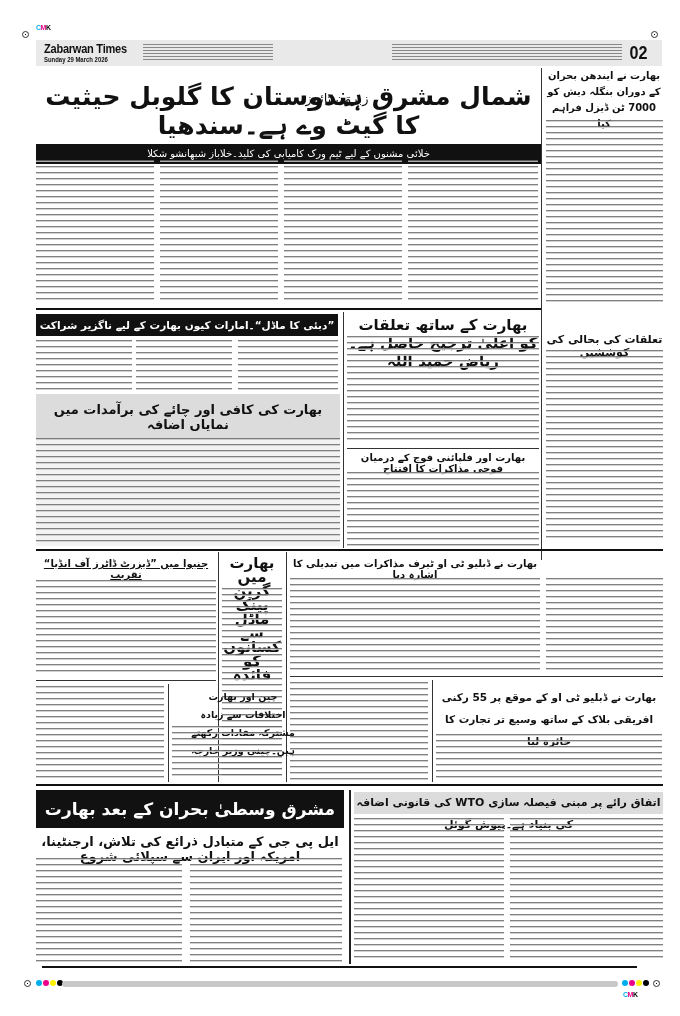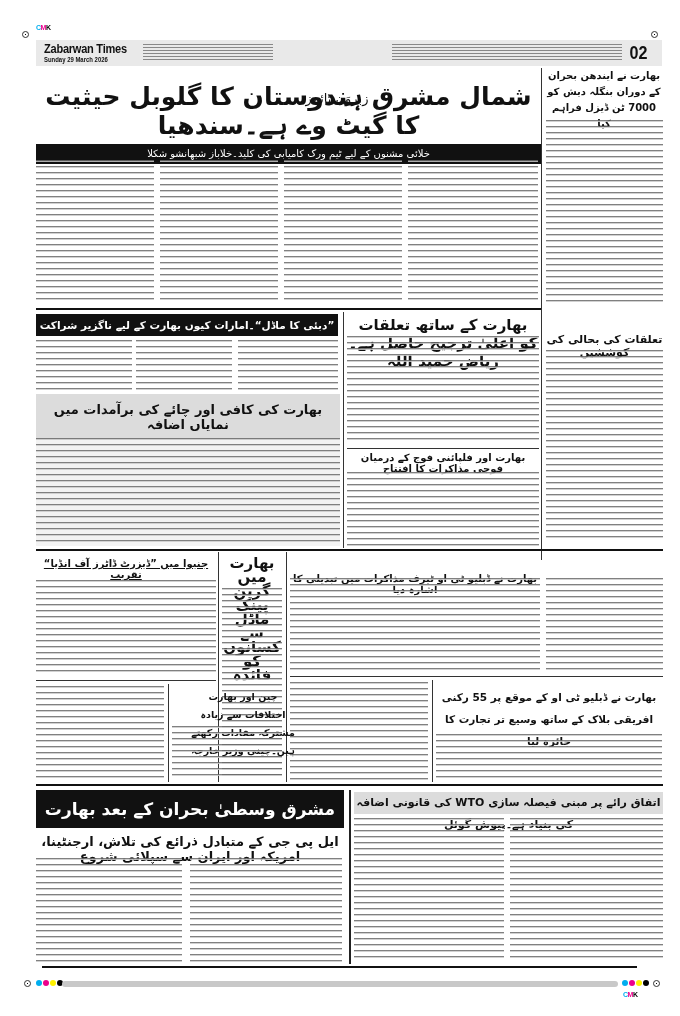--- a/index.html
+++ b/index.html
@@ -97,21 +97,21 @@
 
 <div class="abs urdu sub" style="left:36px;top:558px;width:180px;font-size:10px;text-decoration:underline;">جنیوا میں ”ڈیزرٹ ڈاٹرز آف انڈیا“ تقریب</div>
 <div class="abs txt" style="left:36px;top:580px;width:180px;height:96px;"></div>
 <div class="abs hr" style="left:36px;top:680px;width:180px;"></div>
 
 <div class="abs vr" style="left:218px;top:552px;height:230px;"></div>
 <div class="abs urdu sub" style="left:222px;top:556px;width:60px;font-size:15px;line-height:14px;">بھارت میں گرین پینک ماڈل سے کسانوں کو فائدہ</div>
 <div class="abs txt" style="left:222px;top:588px;width:60px;height:190px;"></div>
 
 <div class="abs vr" style="left:286px;top:552px;height:230px;"></div>
-<div class="abs urdu sub" style="left:290px;top:558px;width:250px;font-size:10px;margin-top:15px;">بھارت نے ڈبلیو ٹی او ٹیرف مذاکرات میں تبدیلی کا اشارہ دیا</div>
+<div class="abs urdu sub" style="left:290px;top:558px;width:250px;font-size:10px;">بھارت نے ڈبلیو ٹی او ٹیرف مذاکرات میں تبدیلی کا اشارہ دیا</div>
 <div class="abs txt" style="left:290px;top:578px;width:250px;height:92px;"></div>
 
 <div class="abs urdu sub" style="left:548px;top:556px;width:115px;font-size:9px;line-height:13px;"></div>
 <div class="abs txt" style="left:546px;top:578px;width:117px;height:92px;"></div>
 
 <div class="abs hr" style="left:290px;top:676px;width:373px;"></div>
 
 <div class="abs vr" style="left:168px;top:684px;height:98px;"></div>
 <div class="abs txt" style="left:36px;top:686px;width:128px;height:94px;"></div>
 <div class="abs urdu sub" style="left:188px;top:688px;width:110px;font-size:9.5px;line-height:18px;">چین اور بھارت اختلافات سے زیادہ مشترکہ مفادات رکھتے ہیں۔چینی وزیر خارجہ</div>

